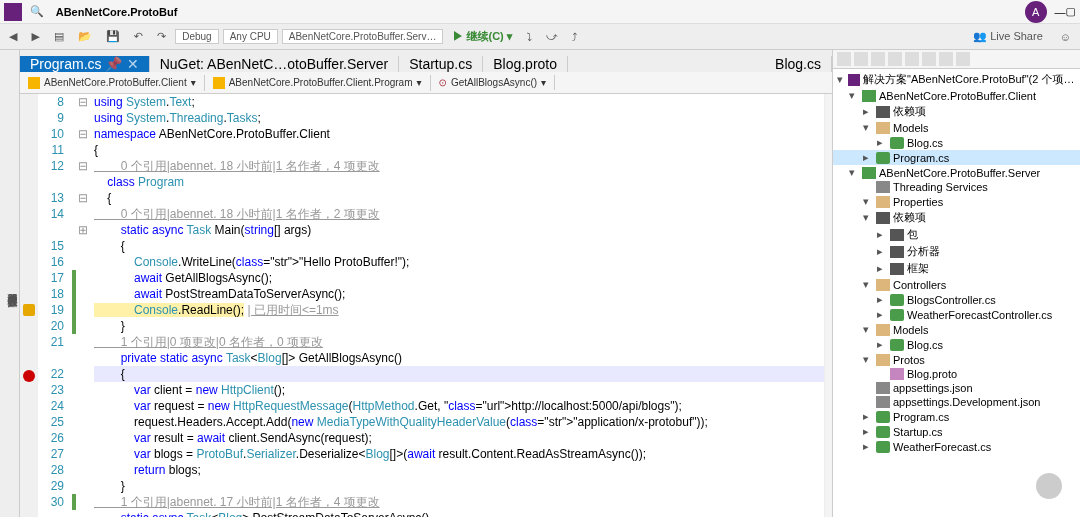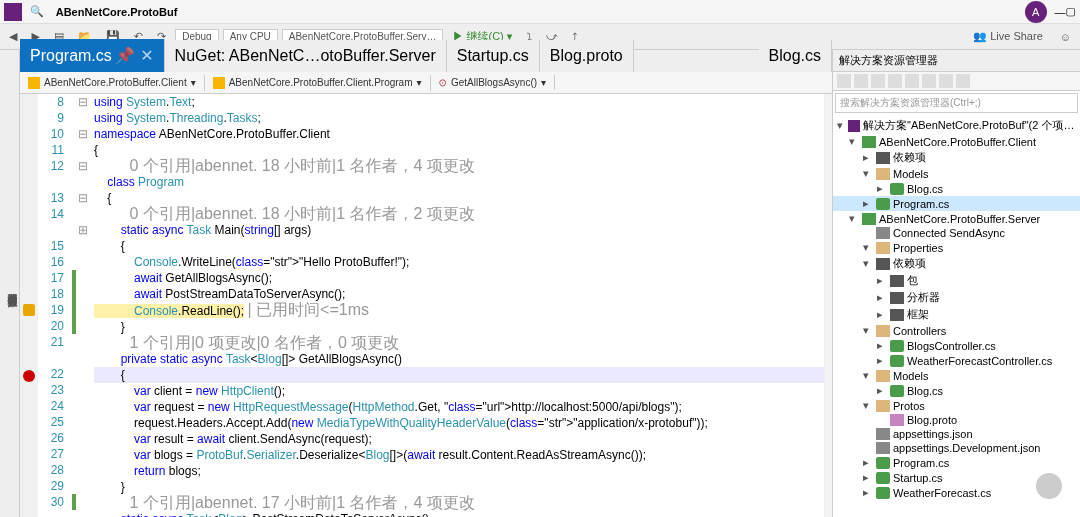--- a/index.html
+++ b/index.html
@@ -6,44 +6,44 @@
 body { background: #fff; width: 1080px; height: 517px; overflow: hidden; font-size: 11px; position: relative; }
 .menubar { height: 24px; background: #f5f5f5; display: flex; align-items: center; padding: 0 4px; border-bottom: 1px solid #ddd; }
 .menubar .logo { width: 18px; height: 18px; background: #68217a; margin-right: 8px; }
 .menubar .mi { padding: 2px 8px; cursor: pointer; }
 .menubar .srch { margin-left: 8px; background: #fff; border: 1px solid #ccc; padding: 1px 6px; width: 130px; color: #999; }
 .menubar .solname { margin-left: 12px; font-weight: bold; flex: 1; }
 .menubar .avatar { width: 22px; height: 22px; border-radius: 50%; background: #68217a; color: #fff; display: flex; align-items: center; justify-content: center; margin: 0 8px; }
 .toolbar { height: 26px; background: #eee; display: flex; align-items: center; padding: 0 4px; gap: 4px; border-bottom: 1px solid #ccc; }
 .toolbar .tbtn { padding: 2px 5px; color: #555; cursor: pointer; }
 .toolbar .dd { border: 1px solid #ccc; background: #fff; padding: 1px 6px; font-size: 10px; color: #555; }
-.toolbar .play { color: #388a34; font-weight: normal; }
+.toolbar .play { color: #388a34; font-weight: bold; }
 .toolbar .ls { margin-left: auto; padding: 2px 8px; color: #555; }
 .main { display: flex; height: calc(100% - 50px); }
 .leftgutter { width: 20px; background: #eee; border-right: 1px solid #ccc; writing-mode: vertical-rl; font-size: 10px; color: #555; text-align: center; padding-top: 8px; }
 .editor-area { flex: 1; display: flex; flex-direction: column; min-width: 0; }
 .tabs { height: 22px; background: #eee; display: flex; align-items: flex-end; }
-.tab { padding: 7px 10px; background: #eee; border-right: 1px solid #ccc; font-size: 16px; cursor: pointer; white-space: nowrap; }
+.tab { padding: 0 10px; background: #eee; border-right: 1px solid #ccc; font-size: 14px; cursor: pointer; white-space: nowrap; }
 .tab.active { background: #0e70c0; color: #fff; }
 .tab .pin { margin-left: 4px; opacity: .7; }
 .navbar { height: 22px; background: #f5f5f5; border-bottom: 1px solid #ccc; display: flex; align-items: center; }
 .navbar .nd { border-right: 1px solid #ccc; padding: 2px 8px; font-size: 10px; color: #333; display: flex; align-items: center; gap: 4px; }
 .navbar .nd .ico { width: 12px; height: 12px; background: #f7b500; }
 .code { flex: 1; overflow: auto; display: flex; font-family: Consolas, monospace; font-size: 12px; line-height: 16px; position: relative; }
 .gutter-bp { width: 18px; background: #f0f0f0; }
 .bp { width: 12px; height: 12px; border-radius: 50%; background: #c00; margin: 2px auto; }
 .bp.y { background: #e6a800; border-radius: 2px; }
 .lineno { width: 34px; text-align: right; padding-right: 8px; color: #2b91af; background: #fff; user-select: none; }
 .chg { width: 4px; }
 .chgmark { background: #5fa04e; width: 4px; height: 16px; }
 .fold { width: 14px; color: #999; text-align: center; }
 .codecol { flex: 1; white-space: pre; padding-left: 4px; }
 .kw { color: #0000ff; }
 .cls { color: #2b91af; }
-.cm { color: #999; font-size: 16px; }
+.cm { color: #999; font-size: 12px; text-decoration: underline; }
 .hl { background: #fff2a8; }
 .rightpanel { width: 248px; border-left: 1px solid #ccc; display: flex; flex-direction: column; }
 .rp-title { background: #eee; padding: 3px 6px; font-size: 11px; border-bottom: 1px solid #ccc; }
 .rp-tools { background: #f5f5f5; padding: 2px 4px; display: flex; gap: 3px; border-bottom: 1px solid #ccc; }
 .rp-tools span { width: 14px; height: 14px; background: #ddd; }
 .rp-search { border: 1px solid #ccc; margin: 2px; padding: 2px 4px; font-size: 10px; color: #999; }
 .tree { flex: 1; overflow: auto; font-size: 11px; padding: 2px 0; }
 .tn { padding: 1px 0 1px 4px; display: flex; align-items: center; gap: 3px; cursor: pointer; white-space: nowrap; }
 .tn .arr { width: 10px; color: #555; }
 .tn .ico { width: 14px; height: 12px; display: inline-block; }
@@ -241,32 +241,30 @@
           <div>⊞</div>
           <div></div>
           <div></div>
         </div>
       <div class="codecol" id="codecol"><div><span class="kw">using</span> <span class="cls">System</span>.<span class="cls">Text</span>;</div><div><span class="kw">using</span> <span class="cls">System</span>.<span class="cls">Threading</span>.<span class="cls">Tasks</span>;</div><div></div><div><span class="kw">namespace</span> ABenNetCore.ProtoBuffer.Client</div><div>{</div><div class="cm">        0 个引用|abennet. 18 小时前|1 名作者，4 项更改</div><div>    <span class="kw">class</span> <span class="cls">Program</span></div><div>    {</div><div class="cm">        0 个引用|abennet. 18 小时前|1 名作者，2 项更改</div><div>        <span class="kw">static</span> <span class="kw">async</span> <span class="cls">Task</span> Main(<span class="kw">string</span>[] args)</div><div>        {</div><div>            <span class="cls">Console</span>.WriteLine(<span <span="" class="kw">class</span>="str"&gt;"Hello ProtoBuffer!");</div><div>            <span class="kw">await</span> GetAllBlogsAsync();</div><div>            <span class="kw">await</span> PostStreamDataToServerAsync();</div><div><span class="hl">            <span class="cls">Console</span>.ReadLine();</span> <span class="cm">| 已用时间&lt;=1ms</span></div><div>        }</div><div class="cm">        1 个引用|0 项更改|0 名作者，0 项更改</div><div>        <span class="kw">private</span> <span class="kw">static</span> <span class="kw">async</span> <span class="cls">Task</span>&lt;<span class="cls">Blog</span>[]&gt; GetAllBlogsAsync()</div><div style="background:#e8e8ff">        {</div><div>            <span class="kw">var</span> client = <span class="kw">new</span> <span class="cls">HttpClient</span>();</div><div>            <span class="kw">var</span> request = <span class="kw">new</span> <span class="cls">HttpRequestMessage</span>(<span class="cls">HttpMethod</span>.Get, "<span <span="" class="kw">class</span>="url"&gt;http://localhost:5000/api/blogs");</div><div>            request.Headers.Accept.Add(<span class="kw">new</span> <span class="cls">MediaTypeWithQualityHeaderValue</span>(<span <span="" class="kw">class</span>="str"&gt;"application/x-protobuf"));</div><div>            <span class="kw">var</span> result = <span class="kw">await</span> client.SendAsync(request);</div><div>            <span class="kw">var</span> blogs = <span class="cls">ProtoBuf</span>.<span class="cls">Serializer</span>.Deserialize&lt;<span class="cls">Blog</span>[]&gt;(<span class="kw">await</span> result.Content.ReadAsStreamAsync());</div><div>            <span class="kw">return</span> blogs;</div><div>        }</div><div class="cm">        1 个引用|abennet. 17 小时前|1 名作者，4 项更改</div><div>        <span class="kw">static</span> <span class="kw">async</span> <span class="cls">Task</span>&lt;<span class="cls">Blog</span>&gt; PostStreamDataToServerAsync()...</div></div>
       <div class="minimap"></div>
     </div>
   </div>
 
   <div class="rightpanel">
-    <div class="rp-title">解决方案资源管理器</div>
     <div class="rp-tools">
         <span></span>
         <span></span>
         <span></span>
         <span></span>
         <span></span>
         <span></span>
         <span></span>
         <span></span>
       </div>
-    <div class="rp-search">搜索解决方案资源管理器(Ctrl+;)</div>
     <div class="tree" id="tree">
         <div class="tn">
           <span class="arr">▾</span>
           <span class="ico sln"></span>
           <span class="txt">解决方案"ABenNetCore.ProtoBuf"(2 个项目，共 2 个)</span>
         </div>
         <div class="tn indent1">
           <span class="arr">▾</span>
           <span class="ico prj"></span>
           <span class="txt">ABenNetCore.ProtoBuffer.Client</span>
@@ -292,21 +290,21 @@
           <span class="txt">Program.cs</span>
         </div>
         <div class="tn indent1">
           <span class="arr">▾</span>
           <span class="ico prj"></span>
           <span class="txt">ABenNetCore.ProtoBuffer.Server</span>
         </div>
         <div class="tn indent2">
           <span class="arr"></span>
           <span class="ico cfg"></span>
-          <span class="txt">Connected SendAsync</span>
+          <span class="txt">Threading Services</span>
         </div>
         <div class="tn indent2">
           <span class="arr">▾</span>
           <span class="ico fld"></span>
           <span class="txt">Properties</span>
         </div>
         <div class="tn indent2">
           <span class="arr">▾</span>
           <span class="ico ref"></span>
           <span class="txt">依赖项</span>

